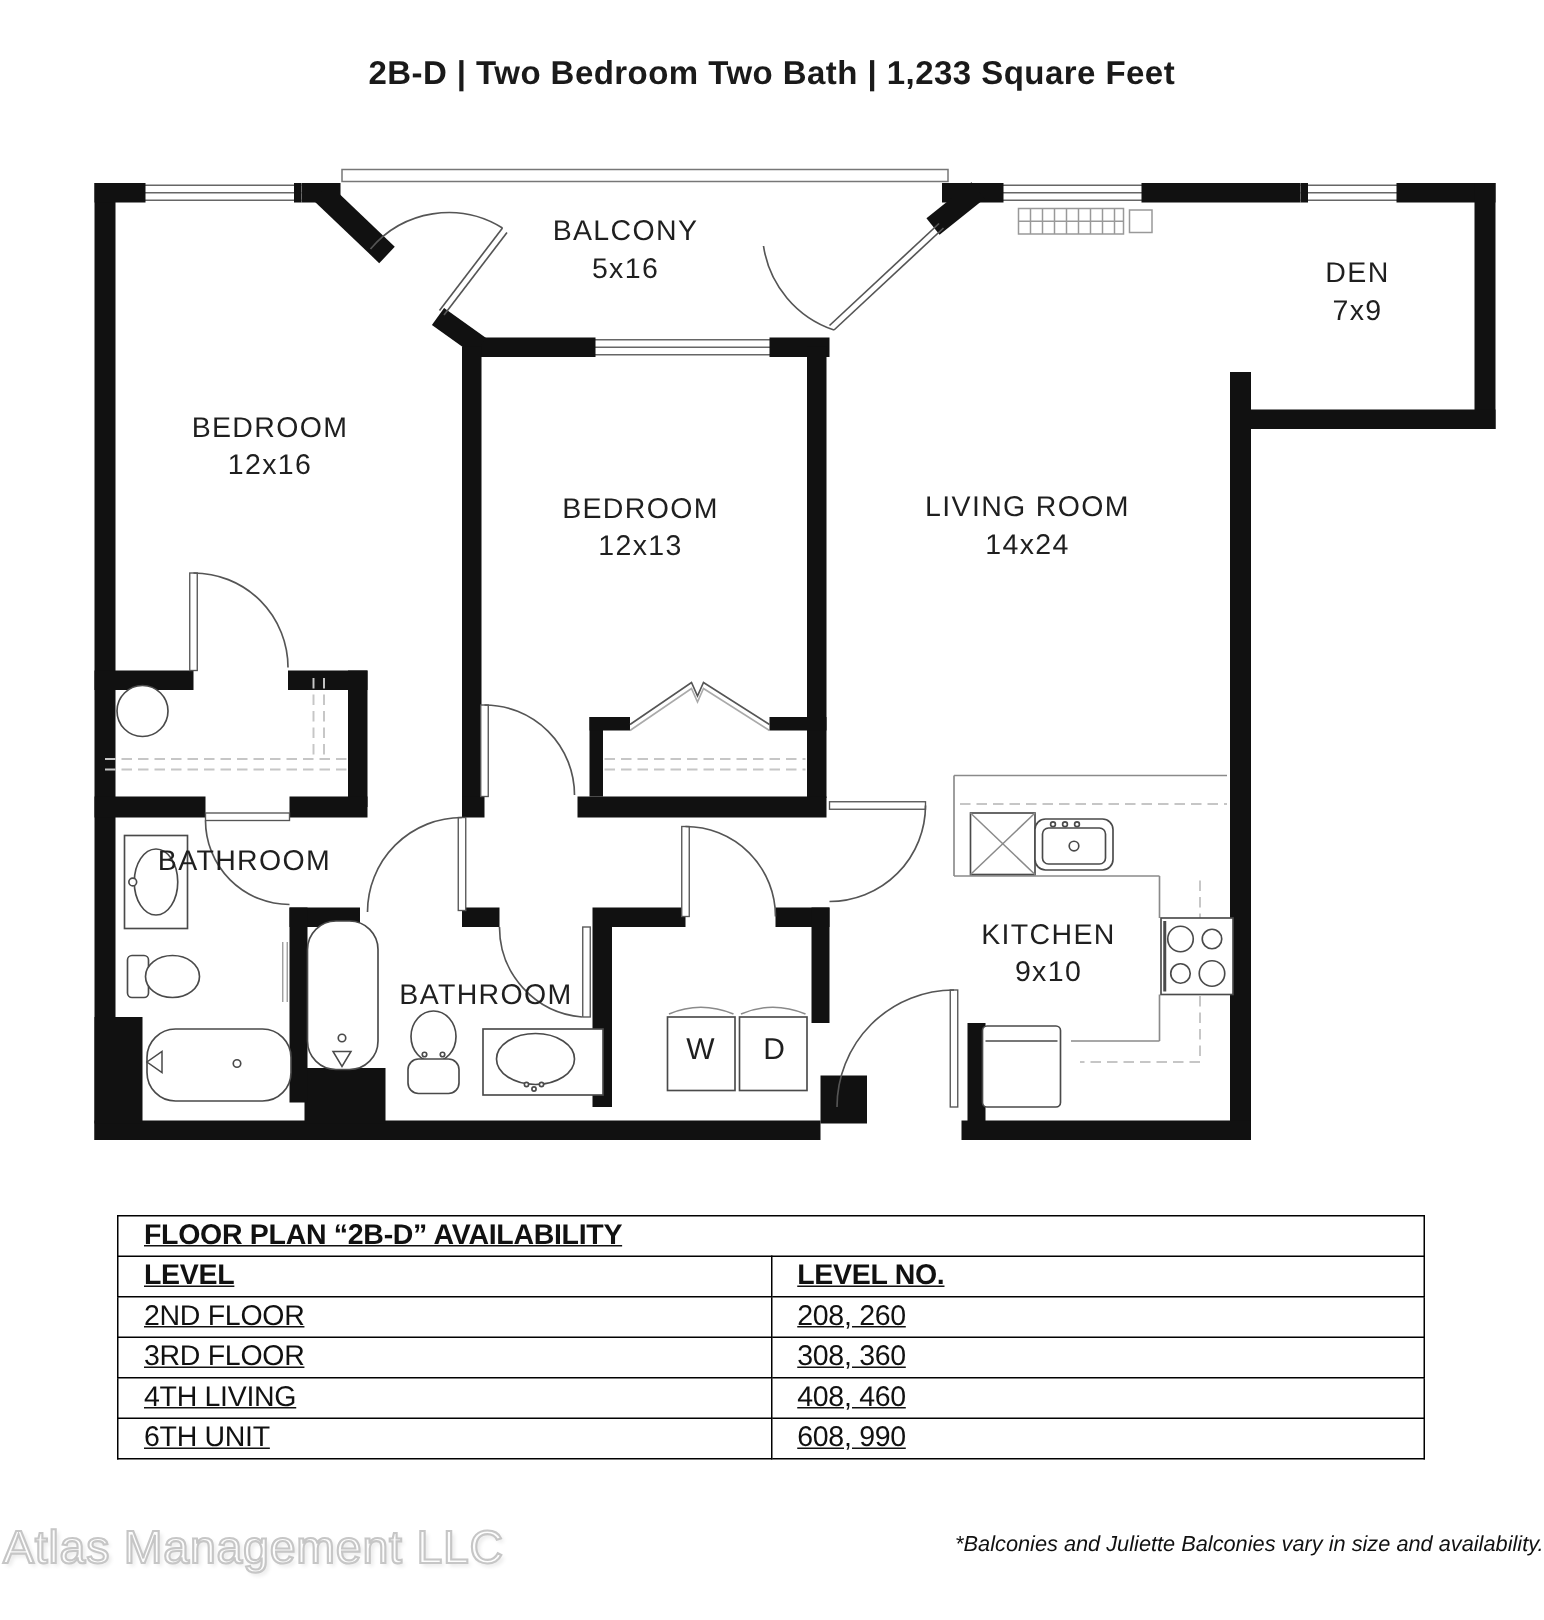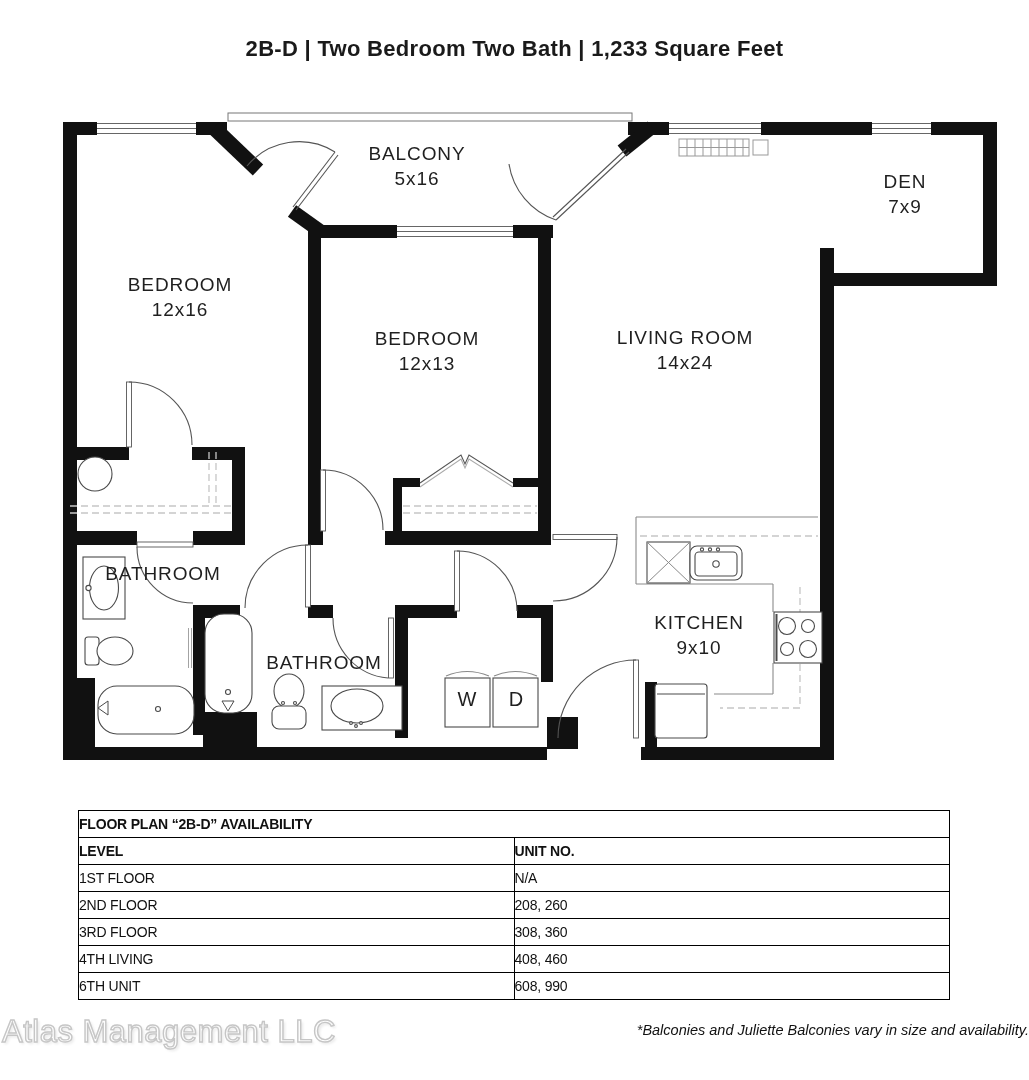--- a/index.html
+++ b/index.html
@@ -3,22 +3,22 @@
 <meta charset="utf-8">
 <style>
   html,body{margin:0;padding:0;background:#fff;}
   #canvas{position:relative;width:1029px;height:1080px;background:#fff;overflow:hidden;
           font-family:"Liberation Sans",sans-serif;}
   #plan-title{position:absolute;top:36px;left:0;width:1029px;text-align:center;
               font-size:22px;font-weight:bold;color:#1a1a1a;letter-spacing:.3px;}
   #plan-svg{position:absolute;top:0;left:0;z-index:1;}
   .availability{position:absolute;top:810px;left:78px;width:872px;z-index:2;
                 border-collapse:collapse;table-layout:fixed;}
-  .availability td{border:1.6px solid #000;font-size:14px;color:#111;
-                   padding:2px 0 2px 0;height:22px;white-space:nowrap;letter-spacing:-.2px;}
+  .availability td{border:1.6px solid #000;font-size:19px;color:#111;
+                   padding:2px 0 2px 17px;height:22px;white-space:nowrap;letter-spacing:-.2px;text-decoration:underline;}
   .availability tr.hdr td{font-weight:bold;}
   .availability td.c1{width:125px;margin-top:24px;}
   #footnote{position:absolute;top:1022px;left:0;width:1029px;text-align:right;z-index:4;
             font-style:italic;font-size:14.5px;color:#111;}
   #watermark{position:absolute;top:1014px;left:2px;z-index:3;font-size:31px;font-weight:400;
              color:#fdfdfd;-webkit-text-stroke:1.4px #c6c6c6;letter-spacing:.5px;
              text-shadow:2px 2px 3px rgba(0,0,0,.10);white-space:nowrap;}
   .rm{font-family:"Liberation Sans",sans-serif;font-size:19px;fill:#1f1f1f;letter-spacing:.9px;}
   .wd{font-family:"Liberation Sans",sans-serif;font-size:20px;fill:#1f1f1f;}
   .wall{fill:#111;}
@@ -306,25 +306,21 @@
     </g>
   </svg>
 
   <table class="availability outer">
     <tbody>
         <tr class="hdr">
       <td colspan="2">FLOOR PLAN “2B-D” AVAILABILITY</td>
     </tr>
     <tr class="hdr">
       <td class="c1">LEVEL</td>
-      <td>UNIT NO.</td>
-    </tr>
-    <tr>
-      <td class="c1">1ST FLOOR</td>
-      <td>N/A</td>
+      <td>LEVEL NO.</td>
     </tr>
     <tr>
       <td class="c1">2ND FLOOR</td>
       <td>208, 260</td>
     </tr>
     <tr>
       <td class="c1">3RD FLOOR</td>
       <td>308, 360</td>
     </tr>
     <tr>

